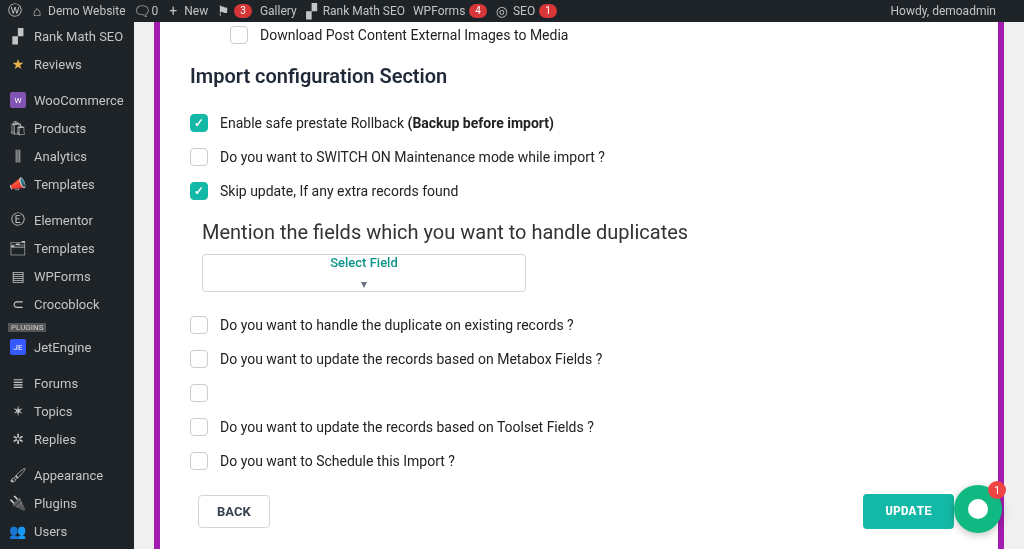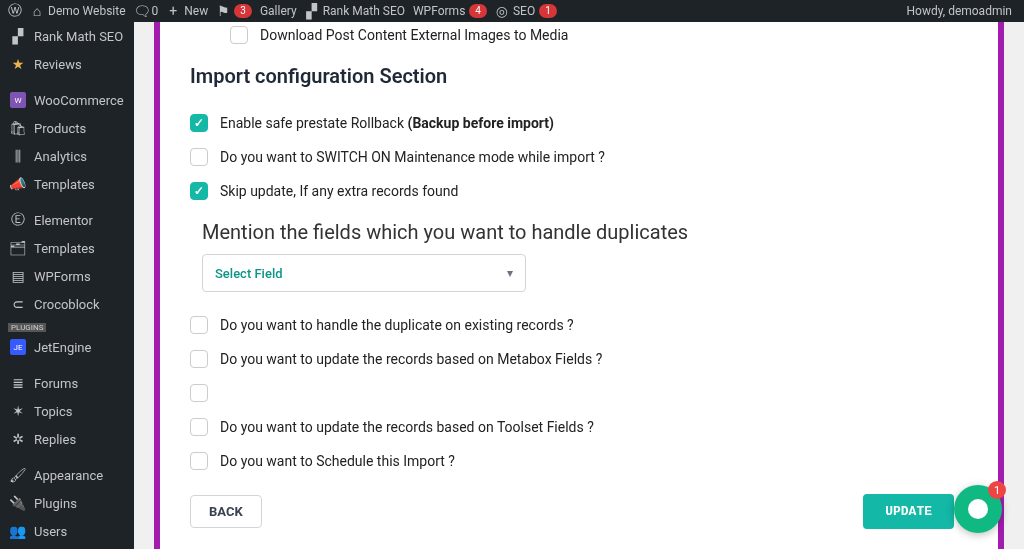--- a/index.html
+++ b/index.html
@@ -1,21 +1,21 @@
 <!DOCTYPE html>
 <html><head>
 <meta charset="utf-8">
 <style>
 * { margin: 0; padding: 0; box-sizing: border-box; font-family: -apple-system, BlinkMacSystemFont, "Segoe UI", Roboto, sans-serif; }
 body { background: #f0f0f1; width: 1024px; height: 549px; overflow: hidden; position: relative; }
 
 
 .adminbar { position: absolute; top: 0; left: 0; right: 0; height: 22px; background: #1d2327; color: #c3c4c7; display: flex; align-items: center; font-size: 12px; z-index: 100; }
 .adminbar-left { display: flex; align-items: center; gap: 8px; padding-left: 8px; }
-.adminbar-right { margin-left: auto; padding-right: 12px; }
+.adminbar-right { margin-left: auto; padding-right: 28px; }
 .adminbar-item { display: flex; align-items: center; gap: 4px; cursor: pointer; color: #c3c4c7; }
 .badge-red { background: #d63638; color: #fff; border-radius: 10px; padding: 0 6px; font-size: 10px; line-height: 14px; min-width: 14px; text-align: center; }
 .ab-icon { font-size: 14px; display: inline-block; width: 14px; text-align: center; }
 
 
 .sidebar { position: absolute; top: 22px; left: 0; bottom: 0; width: 134px; background: #1d2327; color: #c3c4c7; font-size: 13px; overflow: hidden; }
 .sidebar-item { display: flex; align-items: center; gap: 8px; padding: 6px 10px; cursor: pointer; color: #c3c4c7; }
 .sidebar-icon { width: 16px; height: 16px; display: flex; align-items: center; justify-content: center; font-size: 14px; }
 .sidebar-gap { height: 8px; }
 .tag-plugins { font-size: 8px; background: #565656; color: #ccc; padding: 0 3px; margin: 4px 0 0 8px; display: inline-block; }
@@ -23,23 +23,23 @@
 
 .main { position: absolute; top: 22px; left: 134px; right: 0; bottom: 0; overflow: hidden; background: #f0f0f1; }
 .card { background: #fff; margin: 0 20px; border: 6px solid #a21caf; border-radius: 6px; padding: 0 44px 20px 30px; position: relative; top: -10px; }
 .partial-checkbox-row { display: flex; align-items: center; gap: 12px; padding: 8px 0 6px 40px; font-size: 14px; color: #222; }
 .section-title { font-size: 20px; font-weight: 600; color: #1f2937; margin: 14px 0 18px 0; }
 .checkbox-row { display: flex; align-items: center; gap: 12px; padding: 8px 0; font-size: 14px; color: #222; }
 .checkbox { width: 18px; height: 18px; border-radius: 4px; border: 1px solid #ccc; display: flex; align-items: center; justify-content: center; flex-shrink: 0; cursor: pointer; }
 .checkbox.checked { background: #14b8a6; border-color: #14b8a6; color: #fff; }
 .check-mark { font-size: 12px; font-weight: bold; }
 .indent-label { margin-left: 12px; font-size: 20px; color: #333; margin-bottom: 10px; margin-top: 12px; }
-.select-field { margin-left: 12px; width: 324px; height: 38px; border: 1px solid #d1d5db; border-radius: 4px; display: flex; align-items: center; justify-content: space-between; padding: 0 12px; color: #0d9488; font-size: 13px; font-weight: 500; cursor: pointer; margin-bottom: 16px; }
+.select-field { margin-left: 12px; width: 324px; height: 38px; border: 1px solid #d1d5db; border-radius: 4px; display: flex; align-items: center; justify-content: space-between; padding: 0 12px; color: #0d9488; font-size: 13px; font-weight: 500; cursor: pointer; margin-bottom: 16px; flex-direction: column; }
 .chevron { color: #6b7280; font-size: 12px; }
-.bottom-actions { display: flex; justify-content: space-between; align-items: center; margin-top: 16px; }
+.bottom-actions { display: flex; justify-content: space-between; align-items: center; margin-top: 16px; margin-left: 8px; }
 .btn-back { border: 1px solid #d1d5db; background: #fff; padding: 8px 18px; border-radius: 4px; font-weight: 700; font-size: 13px; color: #374151; cursor: pointer; }
 .btn-update { background: #14b8a6; color: #fff; border: none; padding: 10px 22px; border-radius: 4px; font-weight: 700; font-size: 13px; cursor: pointer; font-family: Liberation Mono, monospace; }
 
 
 .chat-bubble { position: absolute; bottom: 16px; right: 22px; width: 48px; height: 48px; border-radius: 50%; background: #10b981; display: flex; align-items: center; justify-content: center; box-shadow: 0 2px 8px rgba(0,0,0,0.25); cursor: pointer; }
 .chat-bubble .inner { width: 20px; height: 20px; background: #fff; border-radius: 50%; }
 .chat-badge { position: absolute; top: -4px; right: -4px; background: #ef4444; color: #fff; width: 18px; height: 18px; border-radius: 50%; font-size: 11px; display: flex; align-items: center; justify-content: center; }
 </style>
 </head>
 <body>

